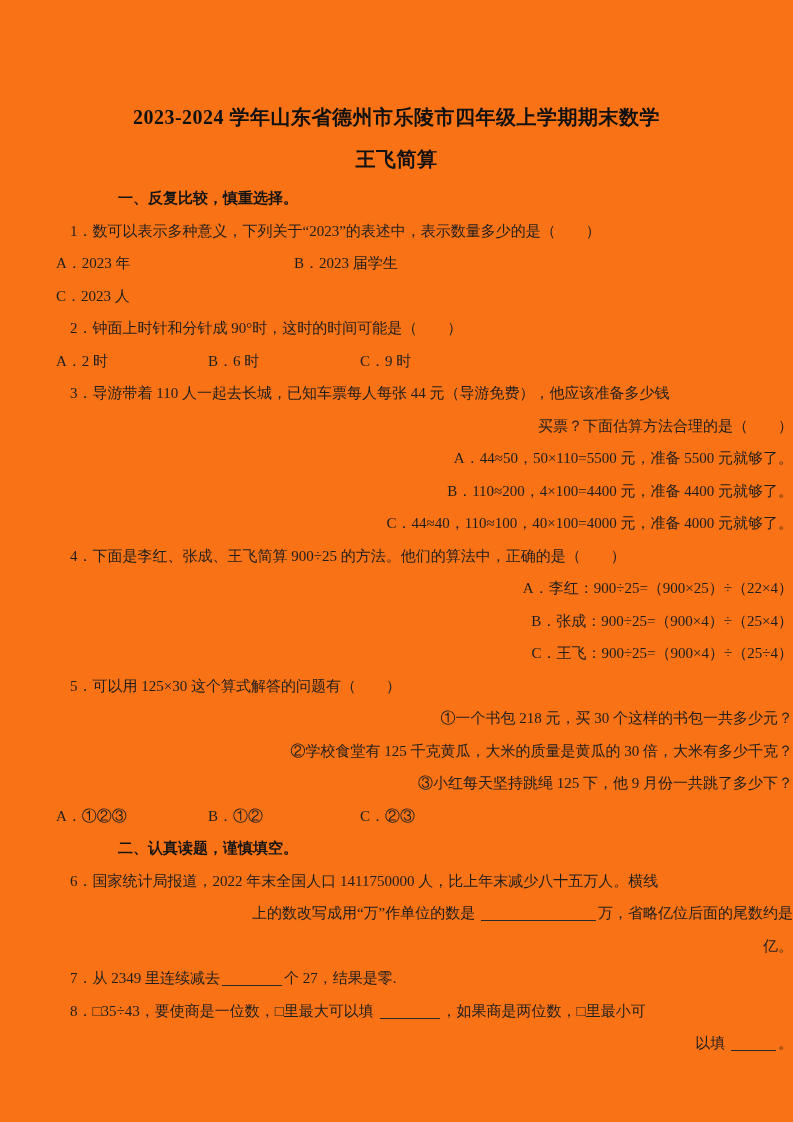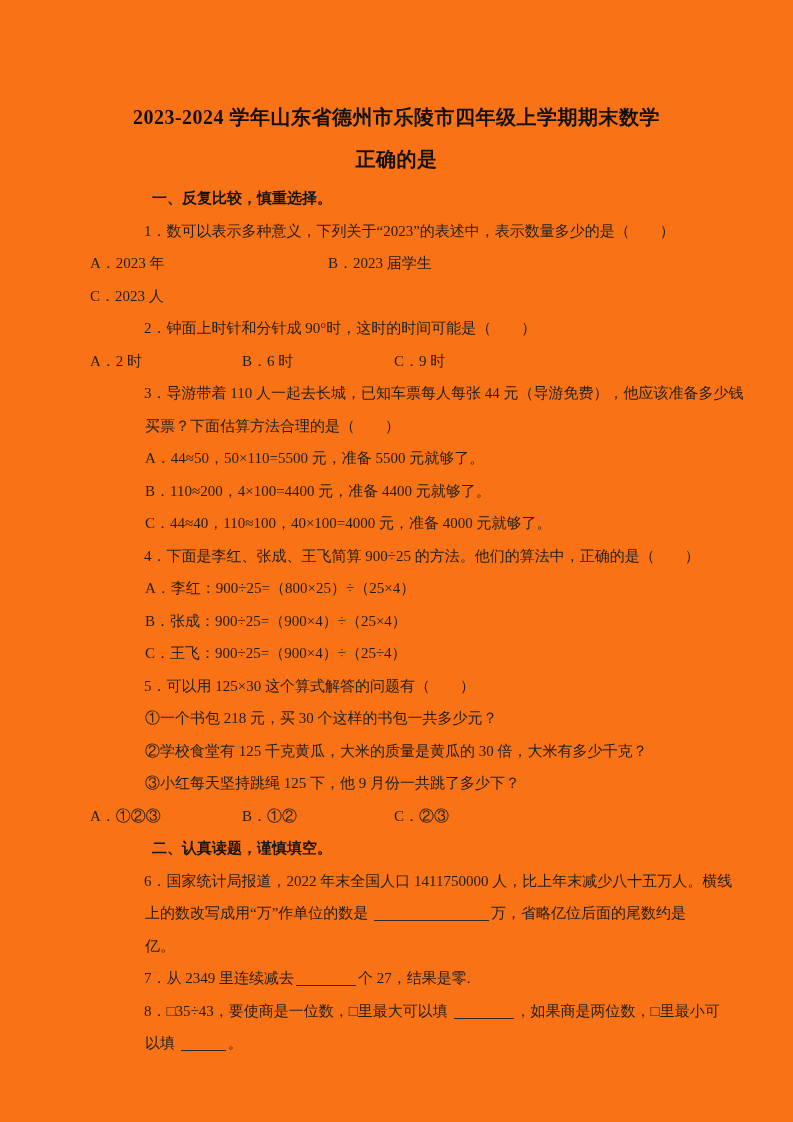--- a/index.html
+++ b/index.html
@@ -19,30 +19,30 @@
     font-size: 20px;
     line-height: 42px;
     color: #111111;
     letter-spacing: 0.5px;
   }
   .content {
     margin-top: 2px;
     font-size: 15px;
     line-height: 32.5px;
   }
-  .line { white-space: nowrap; margin-left: 34px; }
+  .line { white-space: nowrap; }
   .sec-h {
     padding-left: 118px;
     font-family: "Liberation Sans", "DejaVu Sans", sans-serif;
     font-weight: bold;
     font-size: 15px;
     color: #151515;
   }
-  .l-q   { padding-left: 110px; }
-  .l-t, .l-opt, .l-sub { padding-left: 111px; }
+  .l-q   { padding-left: 70px; }
+  .l-t, .l-opt, .l-sub { padding-left: 61px; text-align: right; }
   .opts-row { padding-left: 56px; display: flex; }
   .opts-row > span { flex: 0 0 auto; }
   .optcol2 { width: 238px; }
   .optcol3 { width: 152px; }
   .u { text-underline-offset: 3px; }
   .blank {
     display: inline-block;
     border-bottom: 1px solid #2a2a2a;
     height: 15px;
     vertical-align: text-bottom;
@@ -51,21 +51,21 @@
   .blank-lg { width: 115px; }
   .blank-md { width: 60px; }
   .blank-sm { width: 45px; }
 </style>
 </head>
 <body>
 
 <div class="page">
   <div class="title">
     <div>2023-2024 学年山东省德州市乐陵市四年级上学期期末数学</div>
-    <div>正确的是</div>
+    <div>王飞简算</div>
   </div>
   <div class="content">
       <div class="line sec-h">一、反复比较，慎重选择。</div>
       <div class="line l-q"><span>1．</span>数可以表示多种意义，下列关于“2023”的表述中，表示数量多少的是（　　）</div>
       <div class="line opts-row">
         <span class="optcol2">A．2023 年</span>
         <span class="optcol2">B．2023 届学生</span>
       </div>
       <div class="line opts-row">
         <span class="optcol2">C．2023 人</span>
@@ -75,21 +75,21 @@
         <span class="optcol3">A．2 时</span>
         <span class="optcol3">B．6 时</span>
         <span class="optcol3">C．9 时</span>
       </div>
       <div class="line l-q"><span>3．</span>导游带着 110 人一起去长城，已知车票每人每张 44 元（导游免费），他应该准备多少钱</div>
       <div class="line l-t">买票？下面估算方法合理的是（　　）</div>
       <div class="line l-opt">A．44≈50，50×110=5500 元，准备 5500 元就够了。</div>
       <div class="line l-opt">B．110≈200，4×100=4400 元，准备 4400 元就够了。</div>
       <div class="line l-opt">C．44≈40，110≈100，40×100=4000 元，准备 4000 元就够了。</div>
       <div class="line l-q"><span>4．</span>下面是李红、张成、王飞简算 900÷25 的方法。他们的算法中，正确的是（　　）</div>
-      <div class="line l-opt">A．李红：900÷25=（800×25）÷（25×4）</div>
+      <div class="line l-opt">A．李红：900÷25=（900×25）÷（22×4）</div>
       <div class="line l-opt">B．张成：900÷25=（900×4）÷（25×4）</div>
       <div class="line l-opt">C．王飞：900÷25=（900×4）÷（25÷4）</div>
       <div class="line l-q"><span>5．</span>可以用 125×30 这个算式解答的问题有（　　）</div>
       <div class="line l-sub">①一个书包 218 元，买 30 个这样的书包一共多少元？</div>
       <div class="line l-sub">②学校食堂有 125 千克黄瓜，大米的质量是黄瓜的 30 倍，大米有多少千克？</div>
       <div class="line l-sub">③小红每天坚持跳绳 125 下，他 9 月份一共跳了多少下？</div>
       <div class="line opts-row">
         <span class="optcol3">A．①②③</span>
         <span class="optcol3">B．①②</span>
         <span class="optcol3">C．②③</span>

